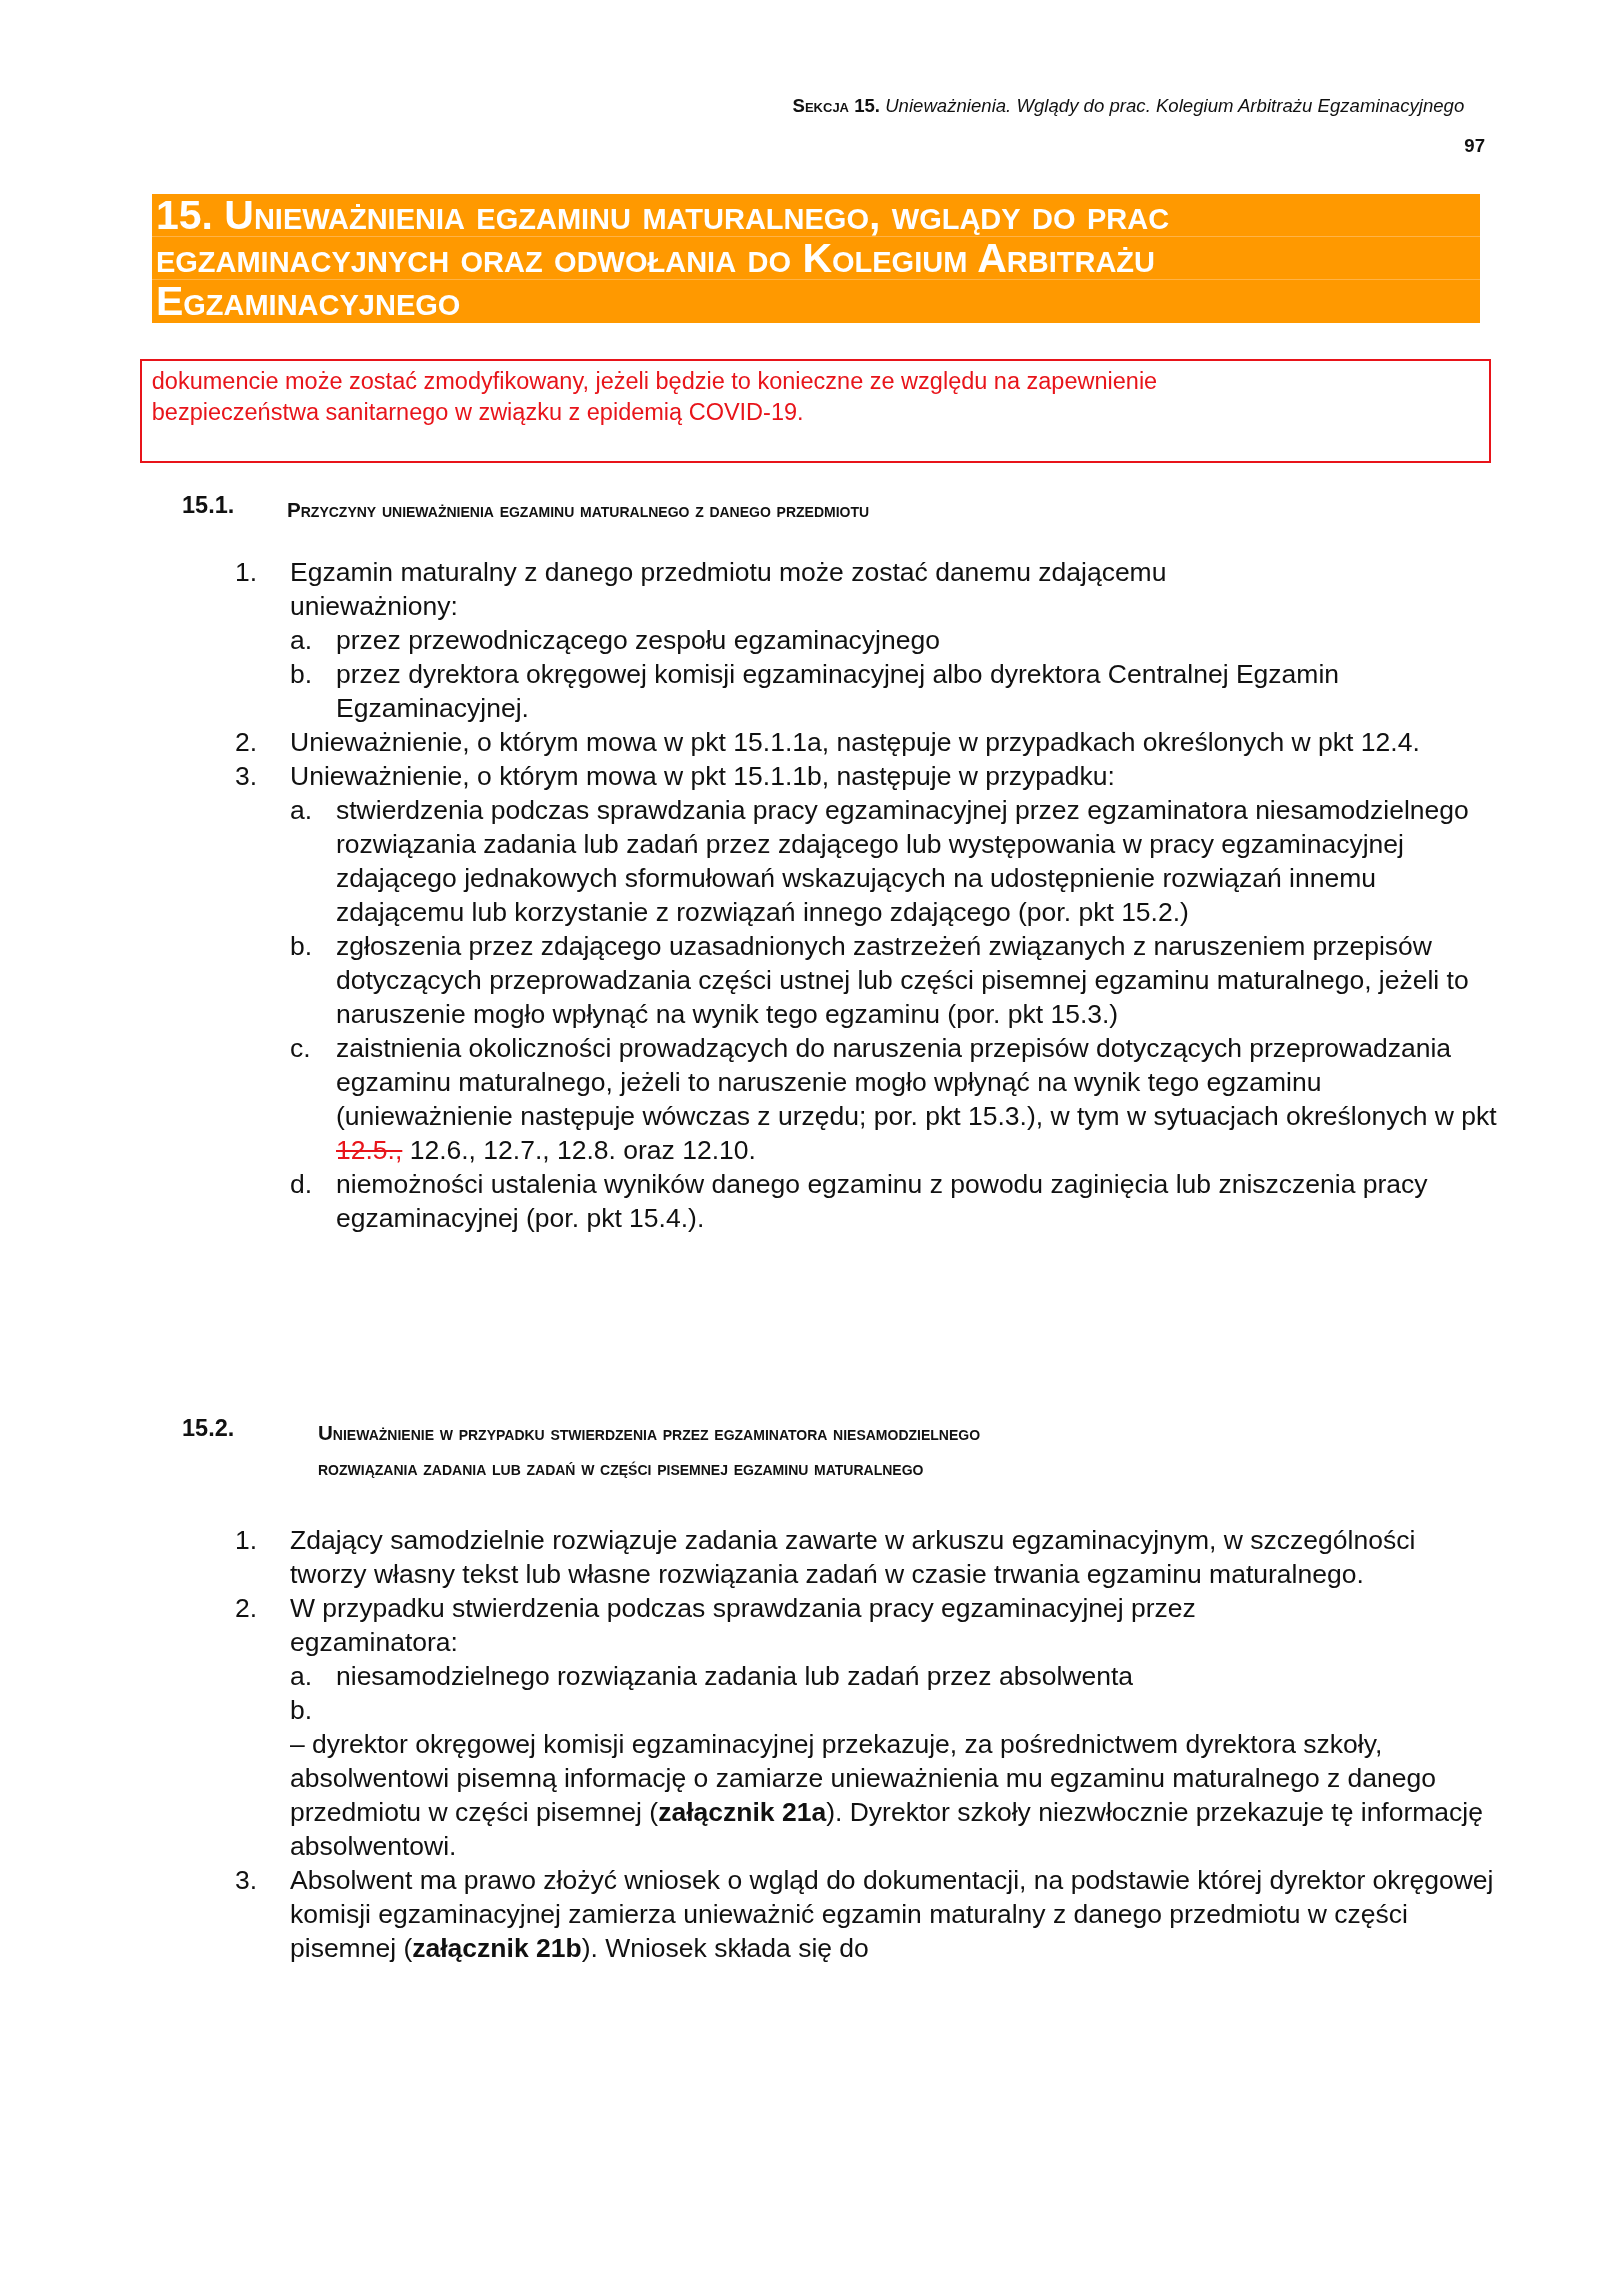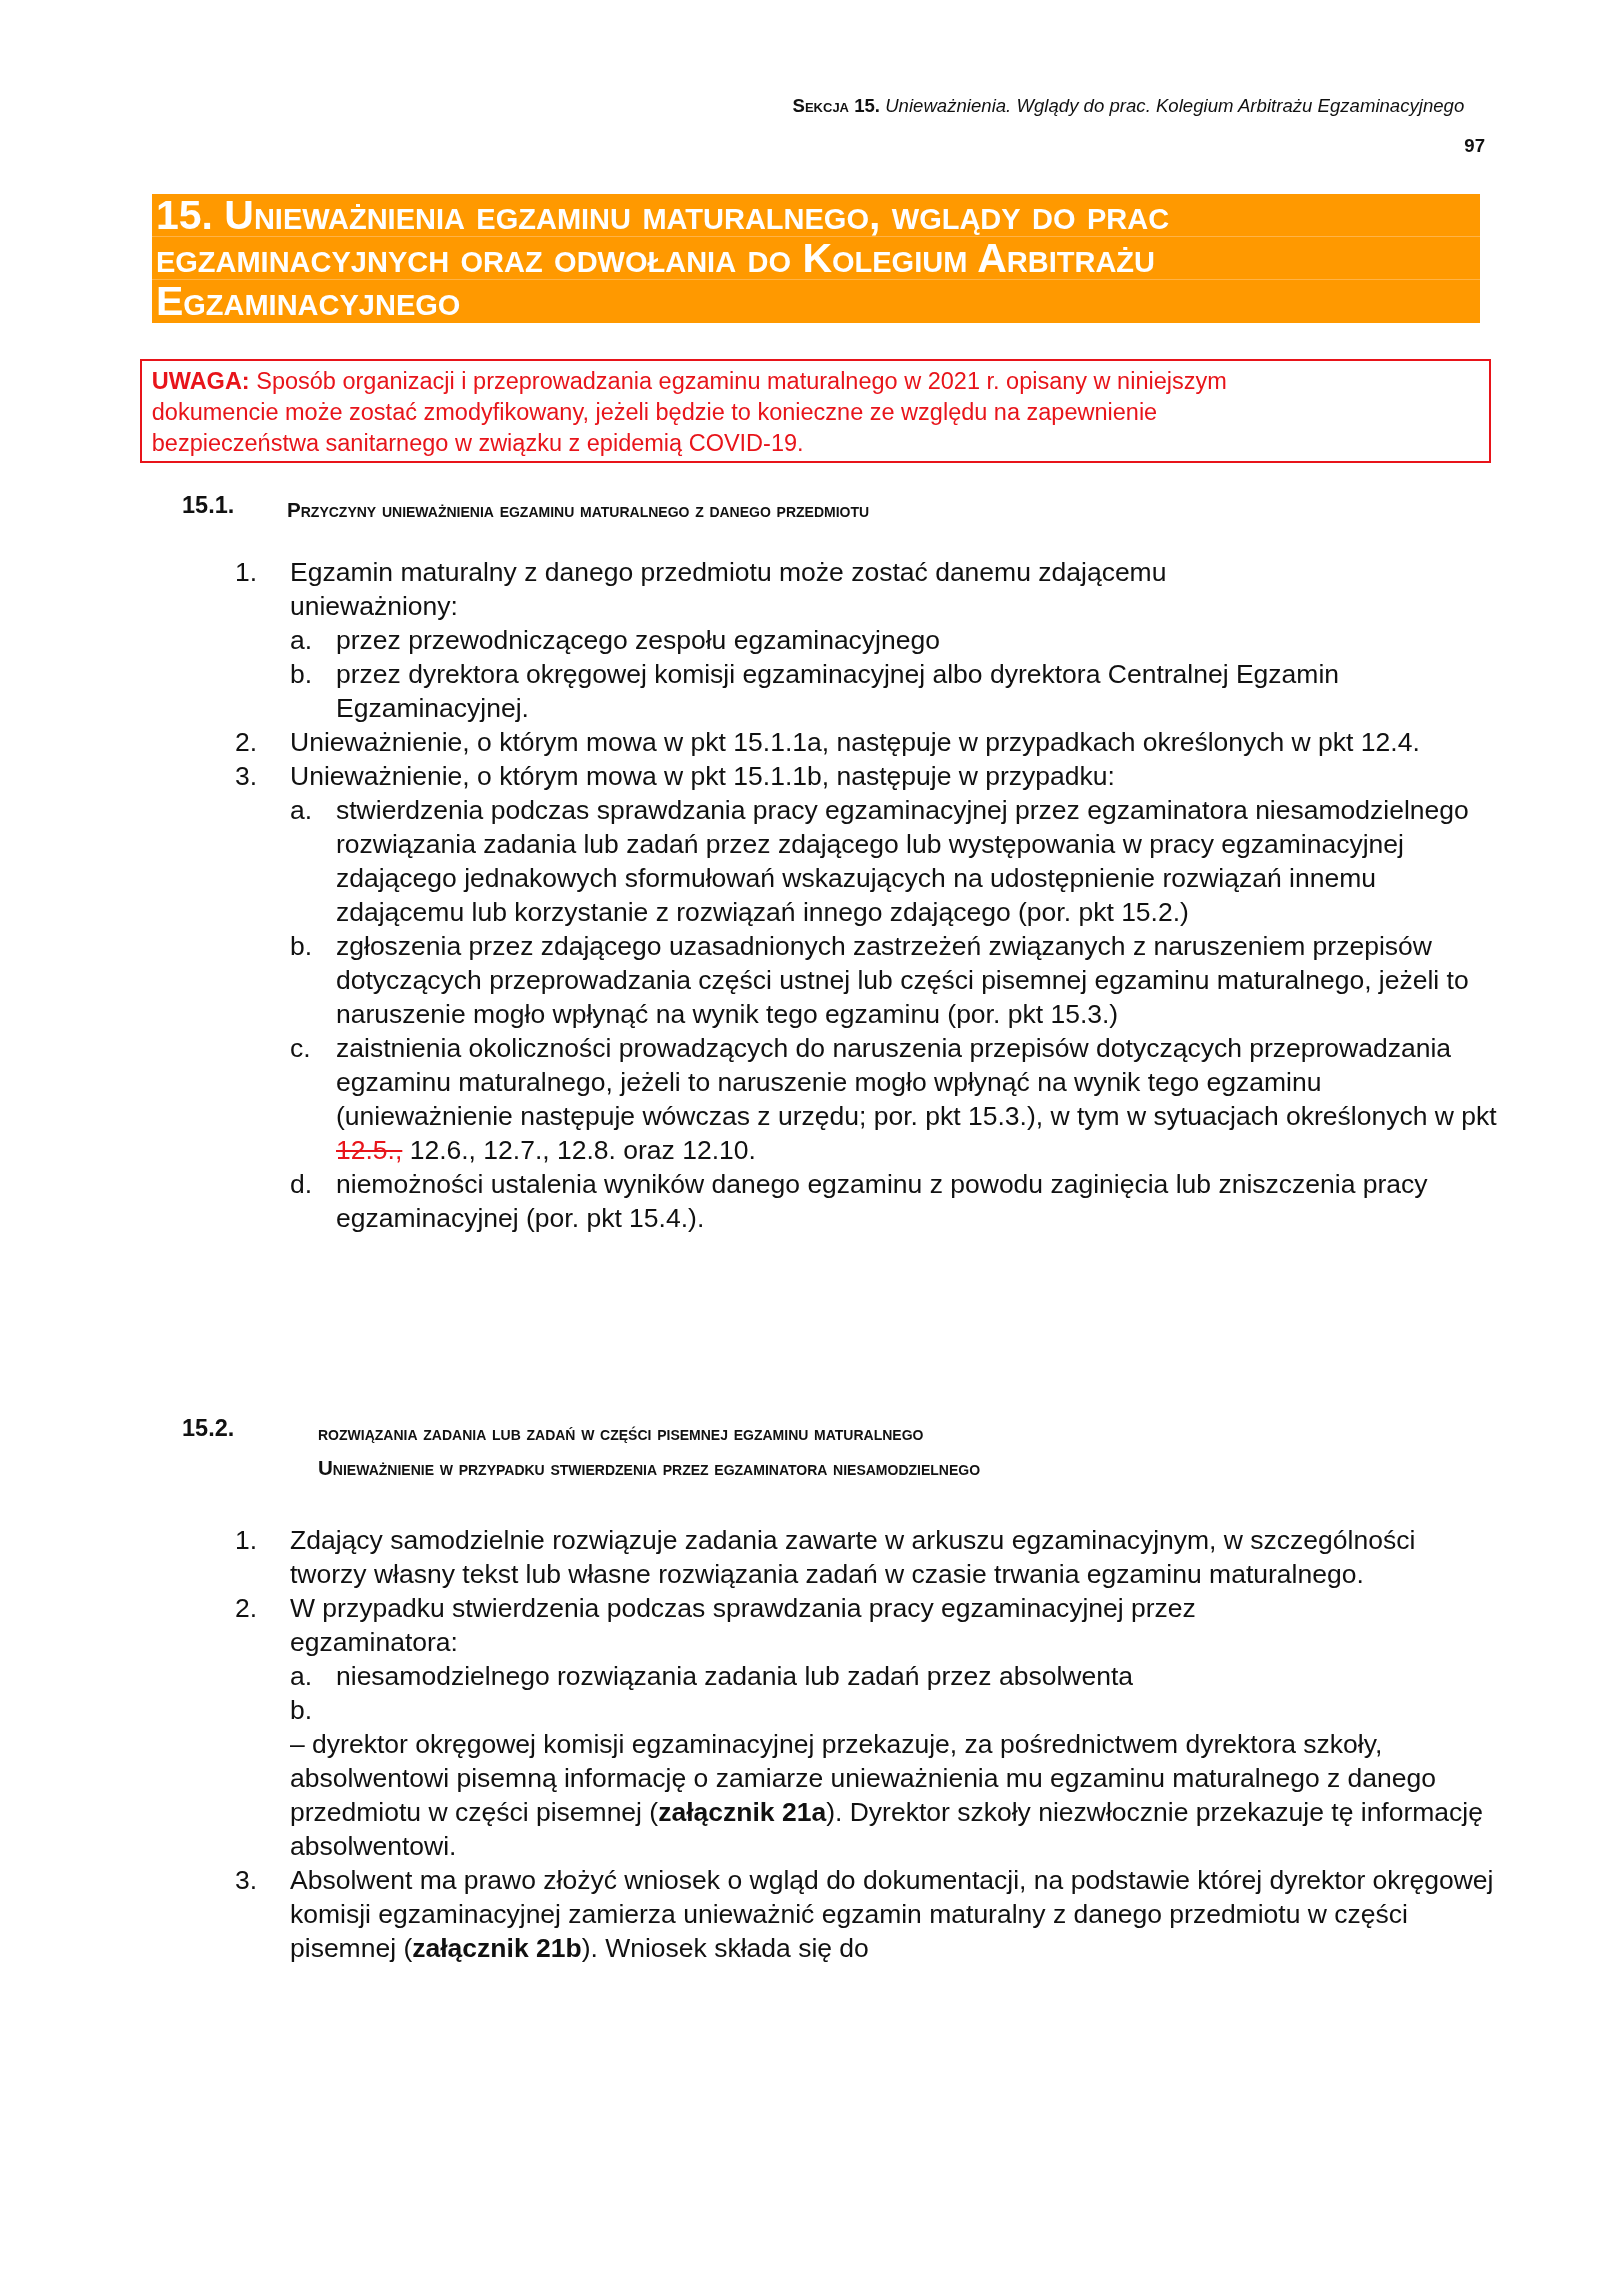--- a/index.html
+++ b/index.html
@@ -43,21 +43,20 @@
   <span class="rh-page">97</span>
 </div>
 
 <div class="chapter-banner">
   <div class="line">15. Unieważnienia egzaminu maturalnego, wglądy do prac</div>
   <div class="line">egzaminacyjnych oraz odwołania do Kolegium Arbitrażu</div>
   <div class="line">Egzaminacyjnego</div>
 </div>
 
 <div class="notice-box">
-  <div><span class="notice-label">UWAGA:</span><span> Sposób organizacji i przeprowadzania egzaminu maturalnego w 2021 r. opisany w niniejszym</span></div>
   <div>dokumencie może zostać zmodyfikowany, jeżeli będzie to konieczne ze względu na zapewnienie</div>
   <div>bezpieczeństwa sanitarnego w związku z epidemią COVID-19.</div>
 </div>
 
 <div class="section-heading" style="top:492px;">
   <span class="num">15.1.</span>
   <span class="title">Przyczyny unieważnienia egzaminu maturalnego z danego przedmiotu</span>
 </div>
 
 <div class="list" style="top:555px;">
@@ -99,22 +98,22 @@
           <span class="marker">d.</span>
           <span class="body">niemożności ustalenia wyników danego egzaminu z powodu zaginięcia lub zniszczenia pracy egzaminacyjnej (por. pkt 15.4.).</span>
         </div>
     </div>
   </div>
 </div>
 
 <div class="section-heading" style="top:1415px;gap:31px;">
   <span class="num">15.2.</span>
   <div class="title title-lines">
+    <div>Unieważnienie w przypadku stwierdzenia przez egzaminatora niesamodzielnego</div>
     <div>rozwiązania zadania lub zadań w części pisemnej egzaminu maturalnego</div>
-    <div>Unieważnienie w przypadku stwierdzenia przez egzaminatora niesamodzielnego</div>
   </div>
 </div>
 
 <div class="list" style="top:1523px;">
   <div class="item">
     <span class="marker">1.</span>
     <div class="body" style="max-width:1137px;">Zdający samodzielnie rozwiązuje zadania zawarte w arkuszu egzaminacyjnym, w szczególności tworzy własny tekst lub własne rozwiązania zadań w czasie trwania egzaminu maturalnego.</div>
   </div>
   <div class="item">
     <span class="marker">2.</span>

